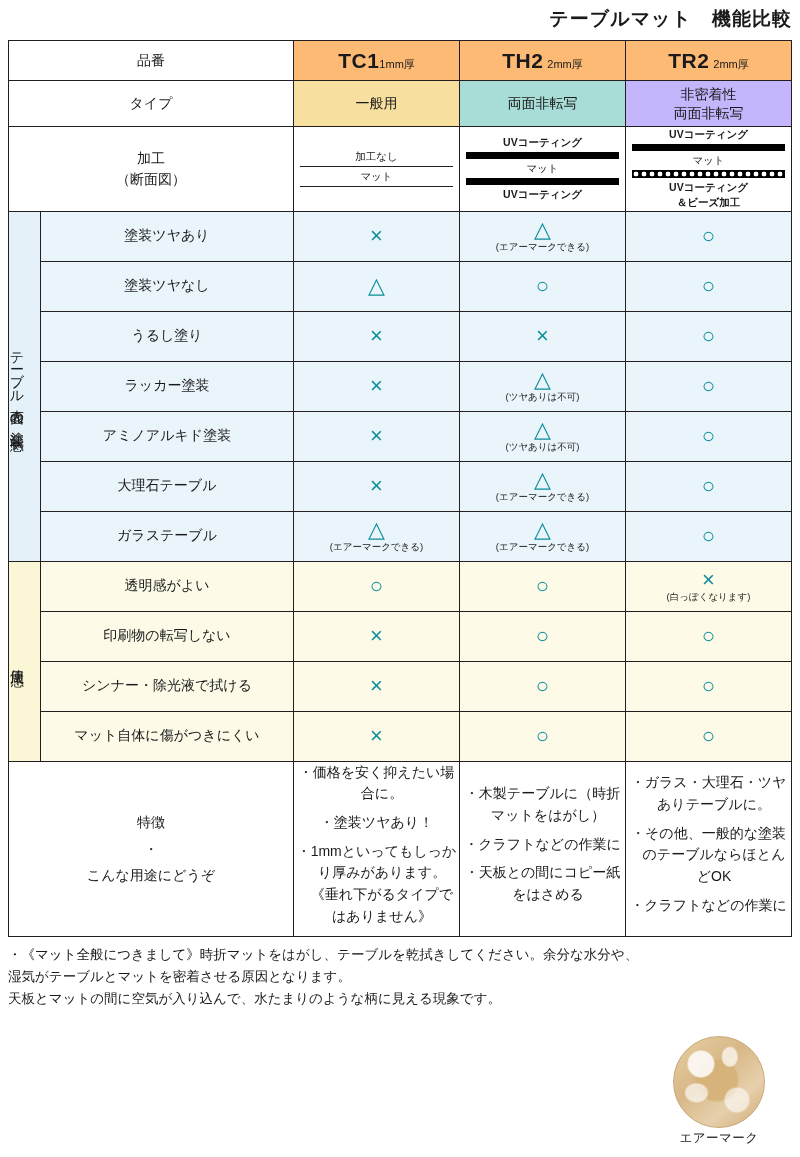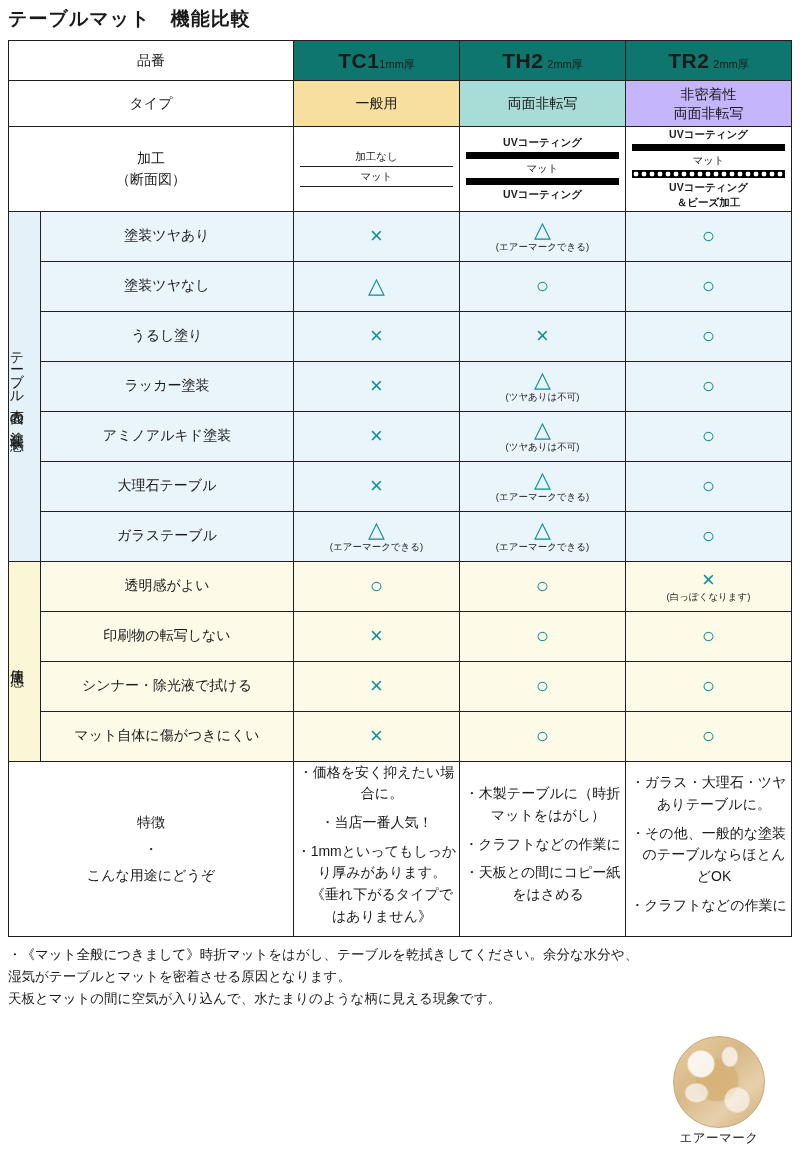--- a/index.html
+++ b/index.html
@@ -6,21 +6,21 @@
   html, body {
     margin: 0; padding: 0;
     width: 800px; height: 1157px;
     background: #ffffff;
     font-family: "Liberation Sans", sans-serif;
     color: #1a1a1a;
   }
   .page { width: 800px; height: 1157px; position: relative; padding: 0 8px; }
 
   .title {
-    text-align: left;
+    text-align: right;
     font-size: 19px;
     font-weight: bold;
     letter-spacing: 1px;
     padding: 6px 0 8px 0;
   }
 
   table.main {
     border-collapse: collapse;
     width: 784px;
     table-layout: fixed;
@@ -34,21 +34,21 @@
     font-size: 14px;
   }
 
   
   .c-side { width: 32px; }
   .c-label { width: 253px; }
   .c-prod { width: 166px; }
 
   
   .hdr-label { font-size: 15px; height: 40px; background: #ffffff; }
-  .prod-head { height: 40px; background: #0f766e; }
+  .prod-head { height: 40px; background: #fdba74; }
   .prod-name { font-size: 21px; font-weight: bold; letter-spacing: 0.5px; }
   .prod-thick { font-size: 11px; font-weight: normal; letter-spacing: 0; }
 
   .row-type td { height: 46px; }
   .type-label { font-size: 15px; }
   .type-tc1 { background: #f7dfa0; font-weight: bold; font-size: 14px; }
   .type-th2 { background: #a8dcd7; font-weight: bold; font-size: 14px; }
   .type-tr2 { background: #c4b5fd; font-weight: bold; font-size: 13px; line-height: 1.35; }
 
   
@@ -360,21 +360,21 @@
       </tr>
 
       <tr>
         <td class="char-label" colspan="2">
           <div>特徴</div>
           <div>・</div>
           <div>こんな用途にどうぞ</div>
         </td>
         <td class="char-cell">
           <p class="ind">・価格を安く抑えたい場合に。</p>
-          <p class="ind">・当店一番人気！</p>
+          <p class="ind">・塗装ツヤあり！</p>
           <p class="ind">・1mmといってもしっかり厚みがあります。《垂れ下がるタイプではありません》</p>
         </td>
         <td class="char-cell">
           <p class="ind">・木製テーブルに（時折マットをはがし）</p>
           <p class="ind">・クラフトなどの作業に</p>
           <p class="ind">・天板との間にコピー紙をはさめる</p>
         </td>
         <td class="char-cell">
           <p class="ind">・ガラス・大理石・ツヤありテーブルに。</p>
           <p class="ind">・その他、一般的な塗装のテーブルならほとんどOK</p>

